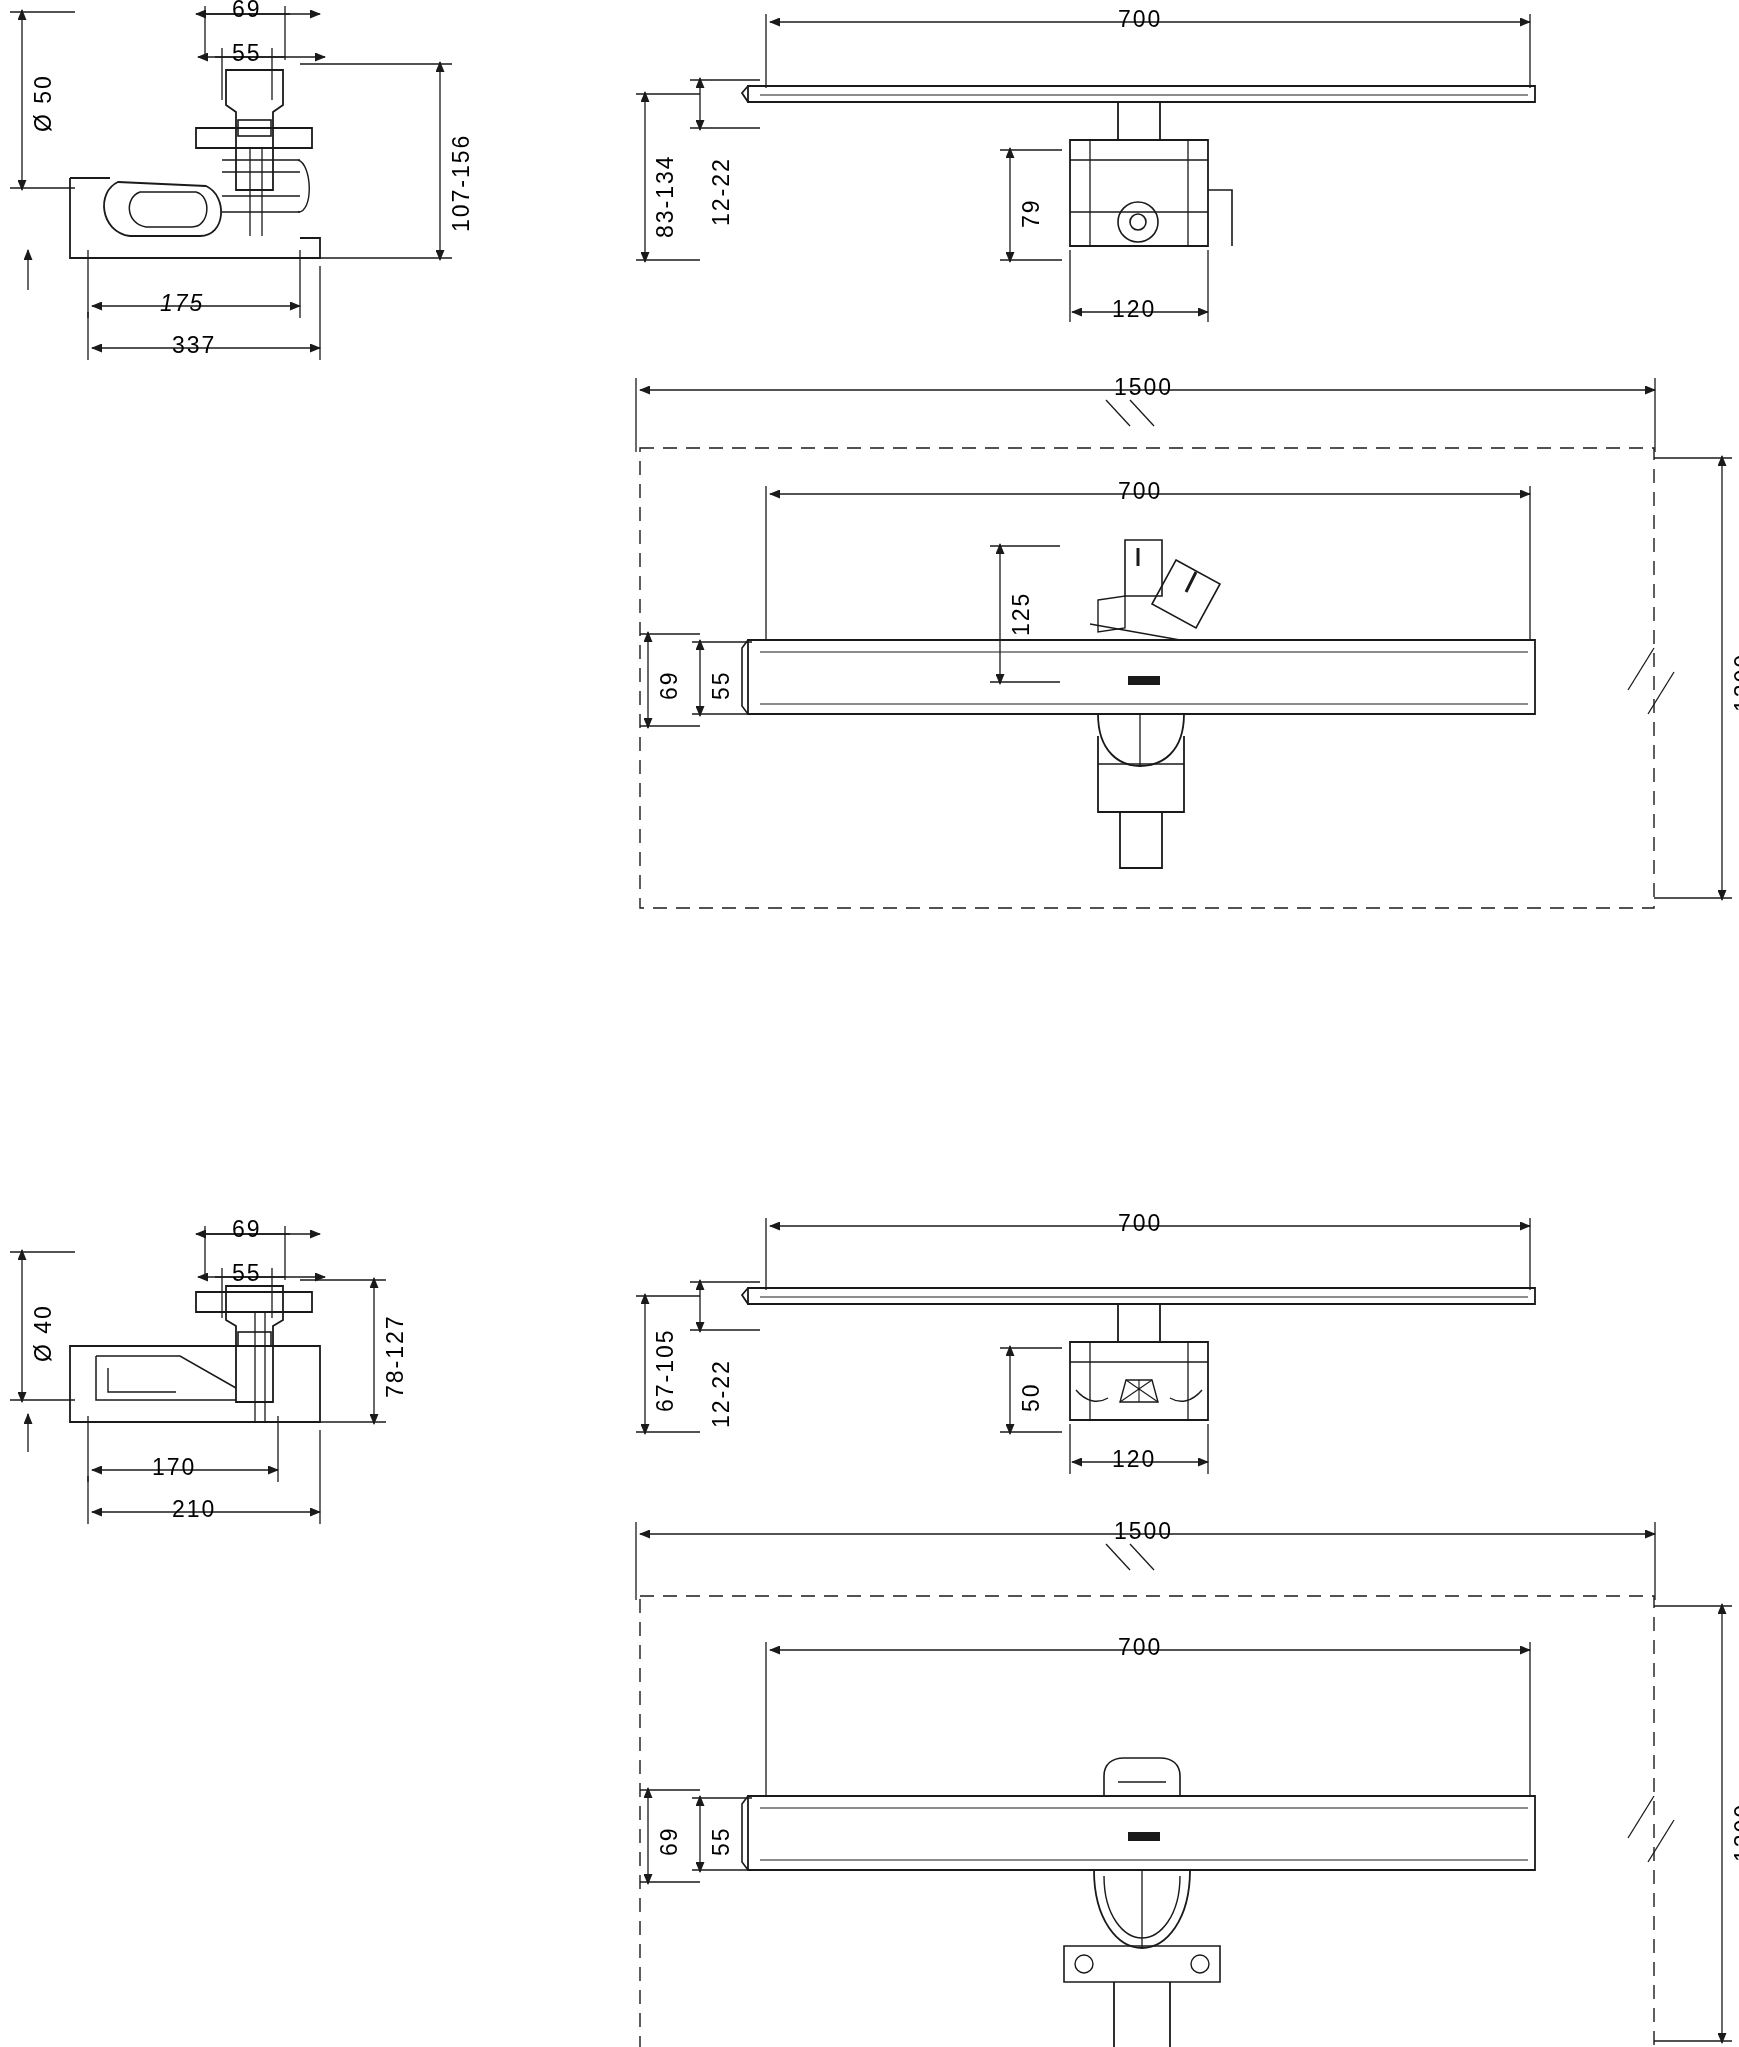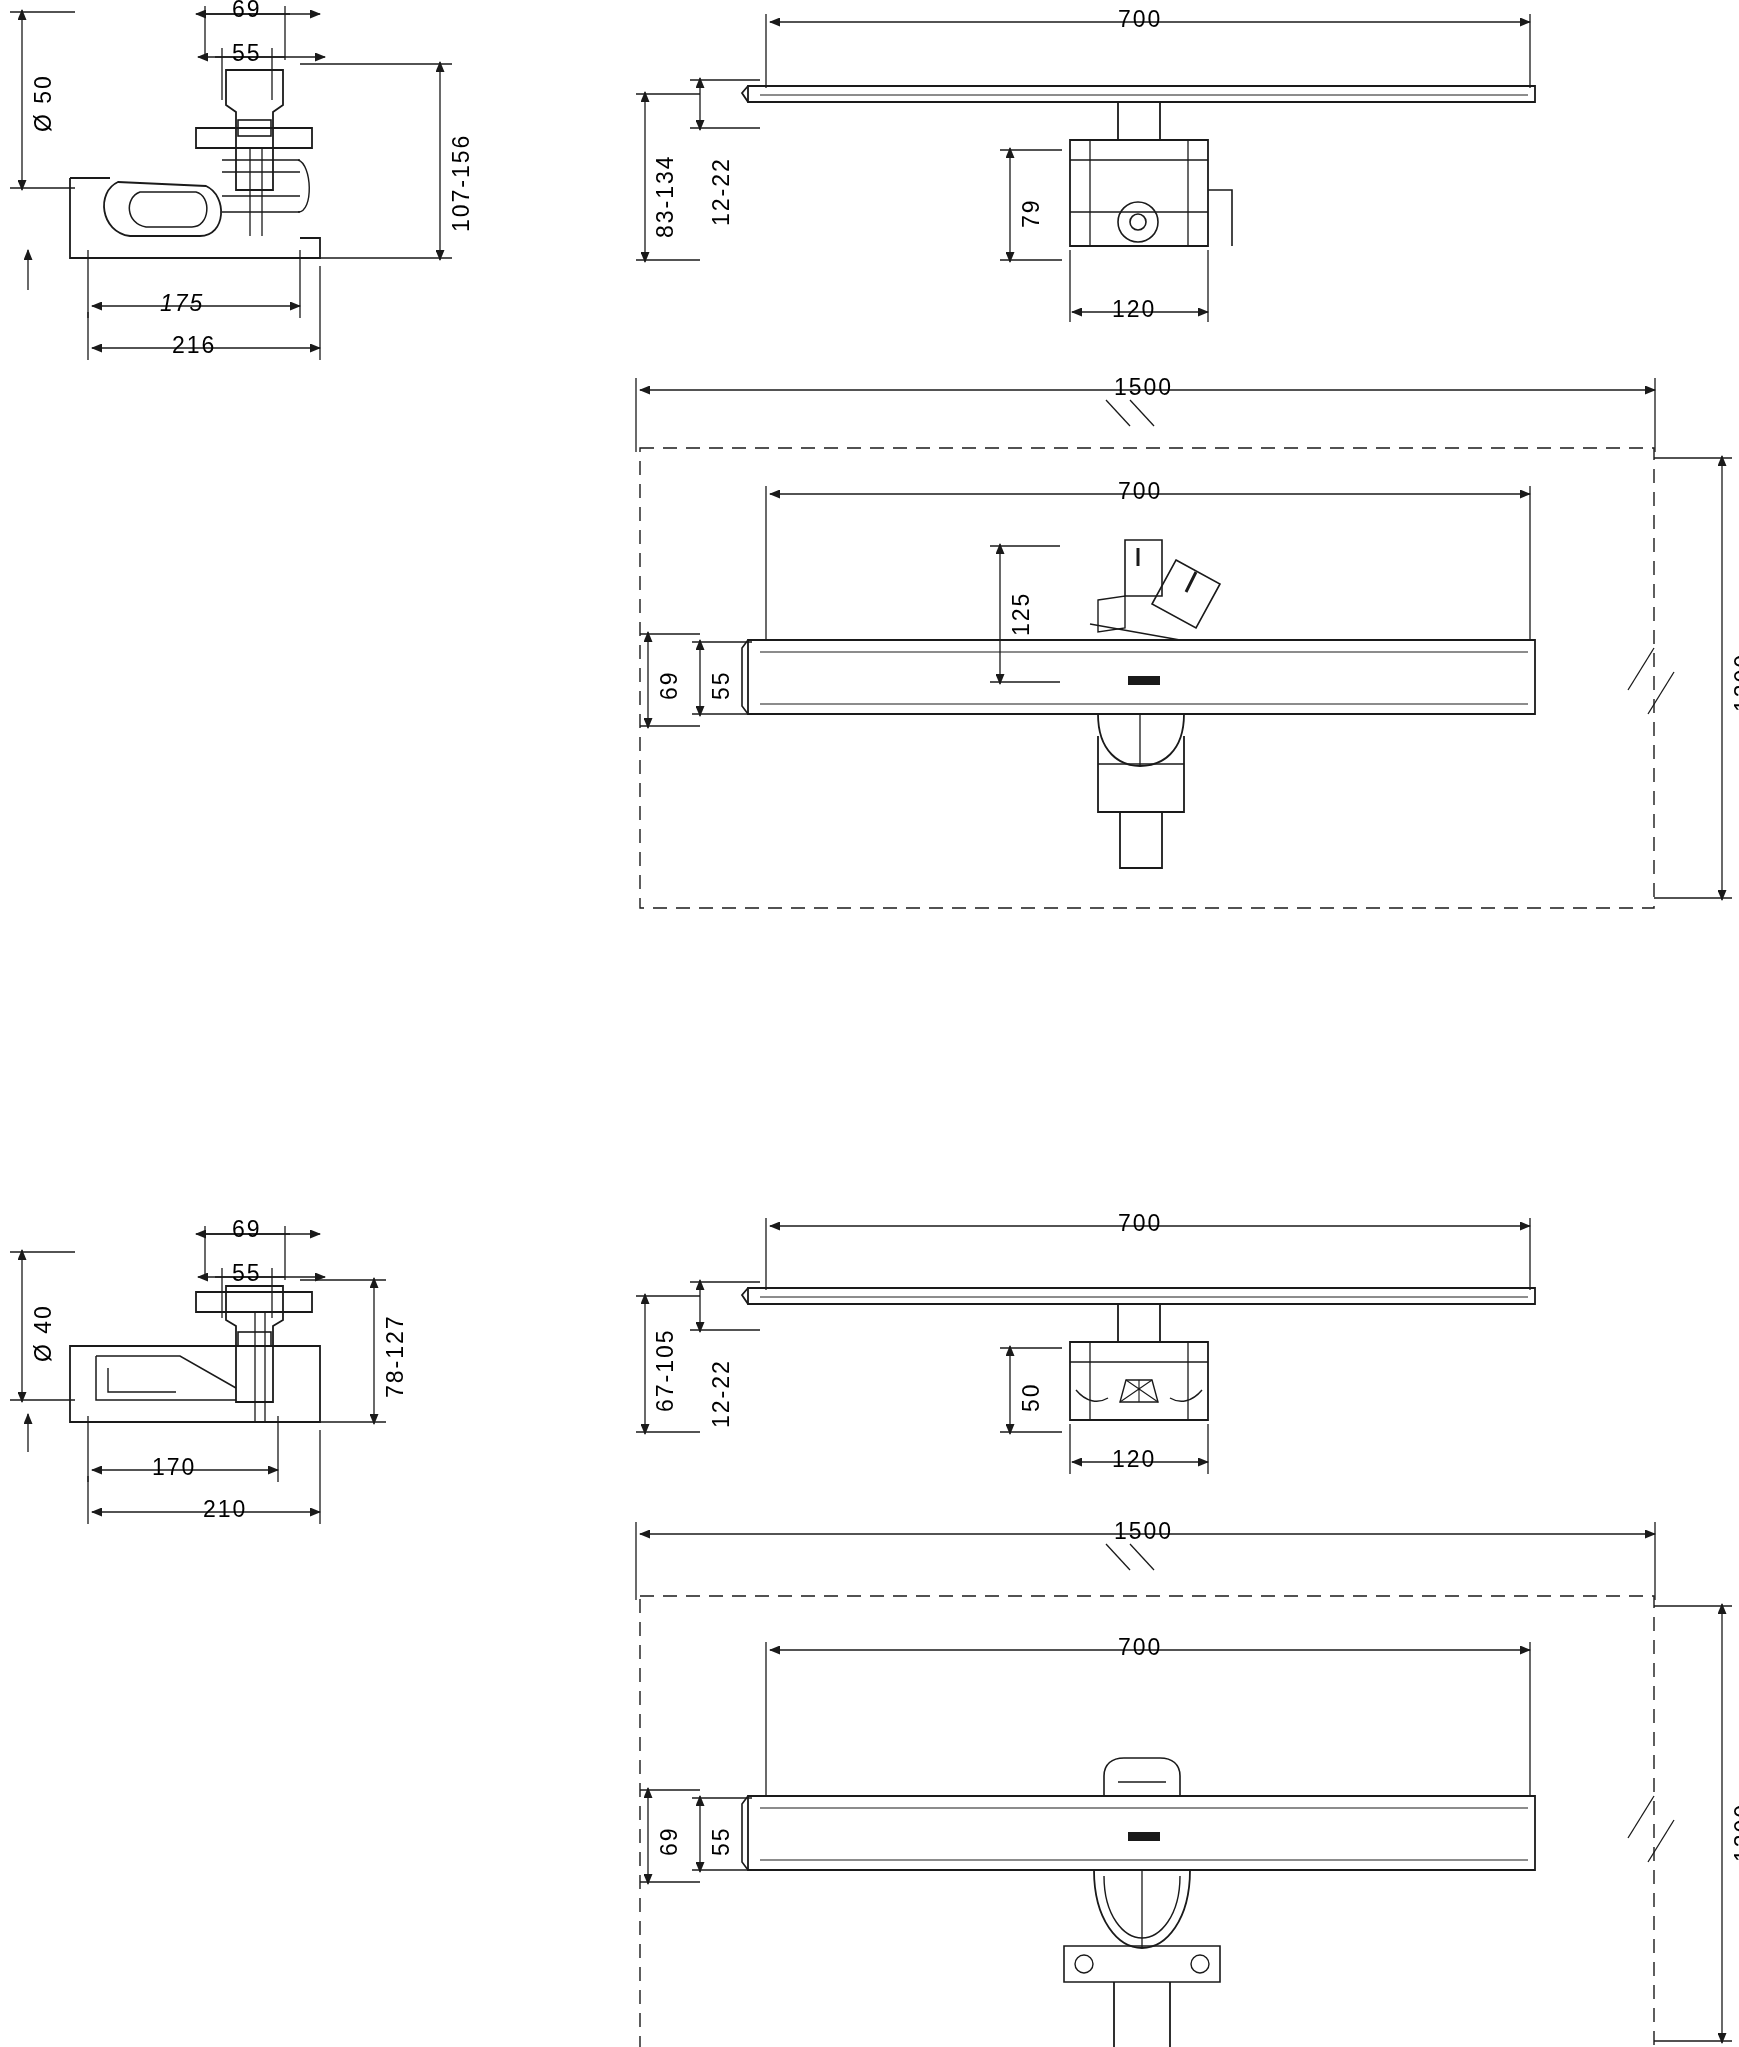--- a/index.html
+++ b/index.html
@@ -349,41 +349,41 @@
         <line x1="1648" y1="1862" x2="1674" y2="1820"></line>
       </g>
     </g>
   </svg>
 
   <div class="dim-label vert" style="left:32px; top:132px;">Ø 50</div>
   <div class="dim-label" style="left:232px; top:-2px;">69</div>
   <div class="dim-label" style="left:232px; top:42px;">55</div>
   <div class="dim-label vert" style="left:450px; top:232px;">107-156</div>
   <div class="dim-label" style="left:160px; top:292px;font-style:italic;">175</div>
-  <div class="dim-label" style="left:172px; top:334px;">216</div>
+  <div class="dim-label" style="left:172px; top:334px;">337</div>
 
   <div class="dim-label" style="left:1118px; top:8px;">700</div>
   <div class="dim-label vert" style="left:654px; top:238px;">83-134</div>
   <div class="dim-label vert" style="left:710px; top:226px;">12-22</div>
   <div class="dim-label vert" style="left:1020px; top:228px;">79</div>
   <div class="dim-label" style="left:1112px; top:298px;">120</div>
 
   <div class="dim-label" style="left:1114px; top:376px;">1500</div>
   <div class="dim-label" style="left:1118px; top:480px;">700</div>
   <div class="dim-label vert" style="left:1010px; top:636px;">125</div>
   <div class="dim-label vert" style="left:658px; top:700px;">69</div>
   <div class="dim-label vert" style="left:710px; top:700px;">55</div>
   <div class="dim-label vert" style="left:1732px; top:712px;">1300</div>
 
   <div class="dim-label vert" style="left:32px; top:1362px;">Ø 40</div>
   <div class="dim-label" style="left:232px; top:1218px;">69</div>
   <div class="dim-label" style="left:232px; top:1262px;">55</div>
   <div class="dim-label vert" style="left:384px; top:1398px;">78-127</div>
   <div class="dim-label" style="left:152px; top:1456px;text-align:center;">170</div>
-  <div class="dim-label" style="left:172px; top:1498px;margin-left:31px;">210</div>
+  <div class="dim-label" style="left:172px; top:1498px;">210</div>
 
   <div class="dim-label" style="left:1118px; top:1212px;">700</div>
   <div class="dim-label vert" style="left:654px; top:1412px;">67-105</div>
   <div class="dim-label vert" style="left:710px; top:1428px;">12-22</div>
   <div class="dim-label vert" style="left:1020px; top:1412px;">50</div>
   <div class="dim-label" style="left:1112px; top:1448px;">120</div>
 
   <div class="dim-label" style="left:1114px; top:1520px;">1500</div>
   <div class="dim-label" style="left:1118px; top:1636px;">700</div>
   <div class="dim-label vert" style="left:658px; top:1856px;">69</div>

